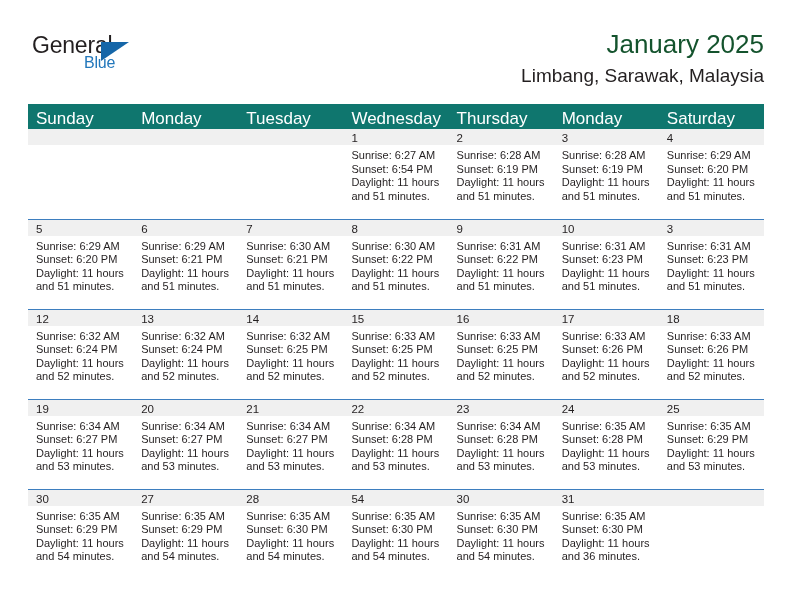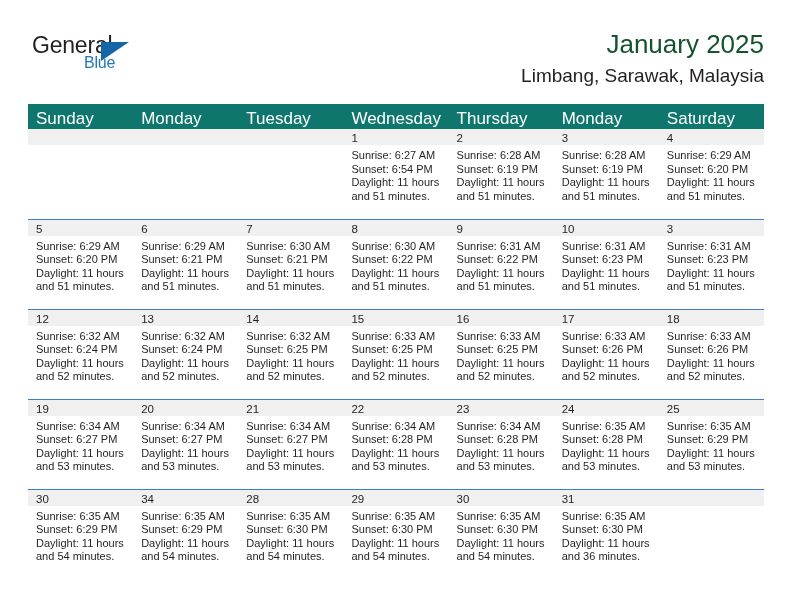--- a/index.html
+++ b/index.html
@@ -415,39 +415,39 @@
           <td class="daycell">
             <div class="daynum">30</div>
             <div class="dayinfo">
               <div>Sunrise: 6:35 AM</div>
               <div>Sunset: 6:29 PM</div>
               <div>Daylight: 11 hours</div>
               <div>and 54 minutes.</div>
             </div>
           </td>
           <td class="daycell">
-            <div class="daynum">34</div>
+            <div class="daynum">27</div>
             <div class="dayinfo">
               <div>Sunrise: 6:35 AM</div>
               <div>Sunset: 6:29 PM</div>
               <div>Daylight: 11 hours</div>
               <div>and 54 minutes.</div>
             </div>
           </td>
           <td class="daycell">
             <div class="daynum">28</div>
             <div class="dayinfo">
               <div>Sunrise: 6:35 AM</div>
               <div>Sunset: 6:30 PM</div>
               <div>Daylight: 11 hours</div>
               <div>and 54 minutes.</div>
             </div>
           </td>
           <td class="daycell">
-            <div class="daynum">29</div>
+            <div class="daynum">54</div>
             <div class="dayinfo">
               <div>Sunrise: 6:35 AM</div>
               <div>Sunset: 6:30 PM</div>
               <div>Daylight: 11 hours</div>
               <div>and 54 minutes.</div>
             </div>
           </td>
           <td class="daycell">
             <div class="daynum">30</div>
             <div class="dayinfo">

